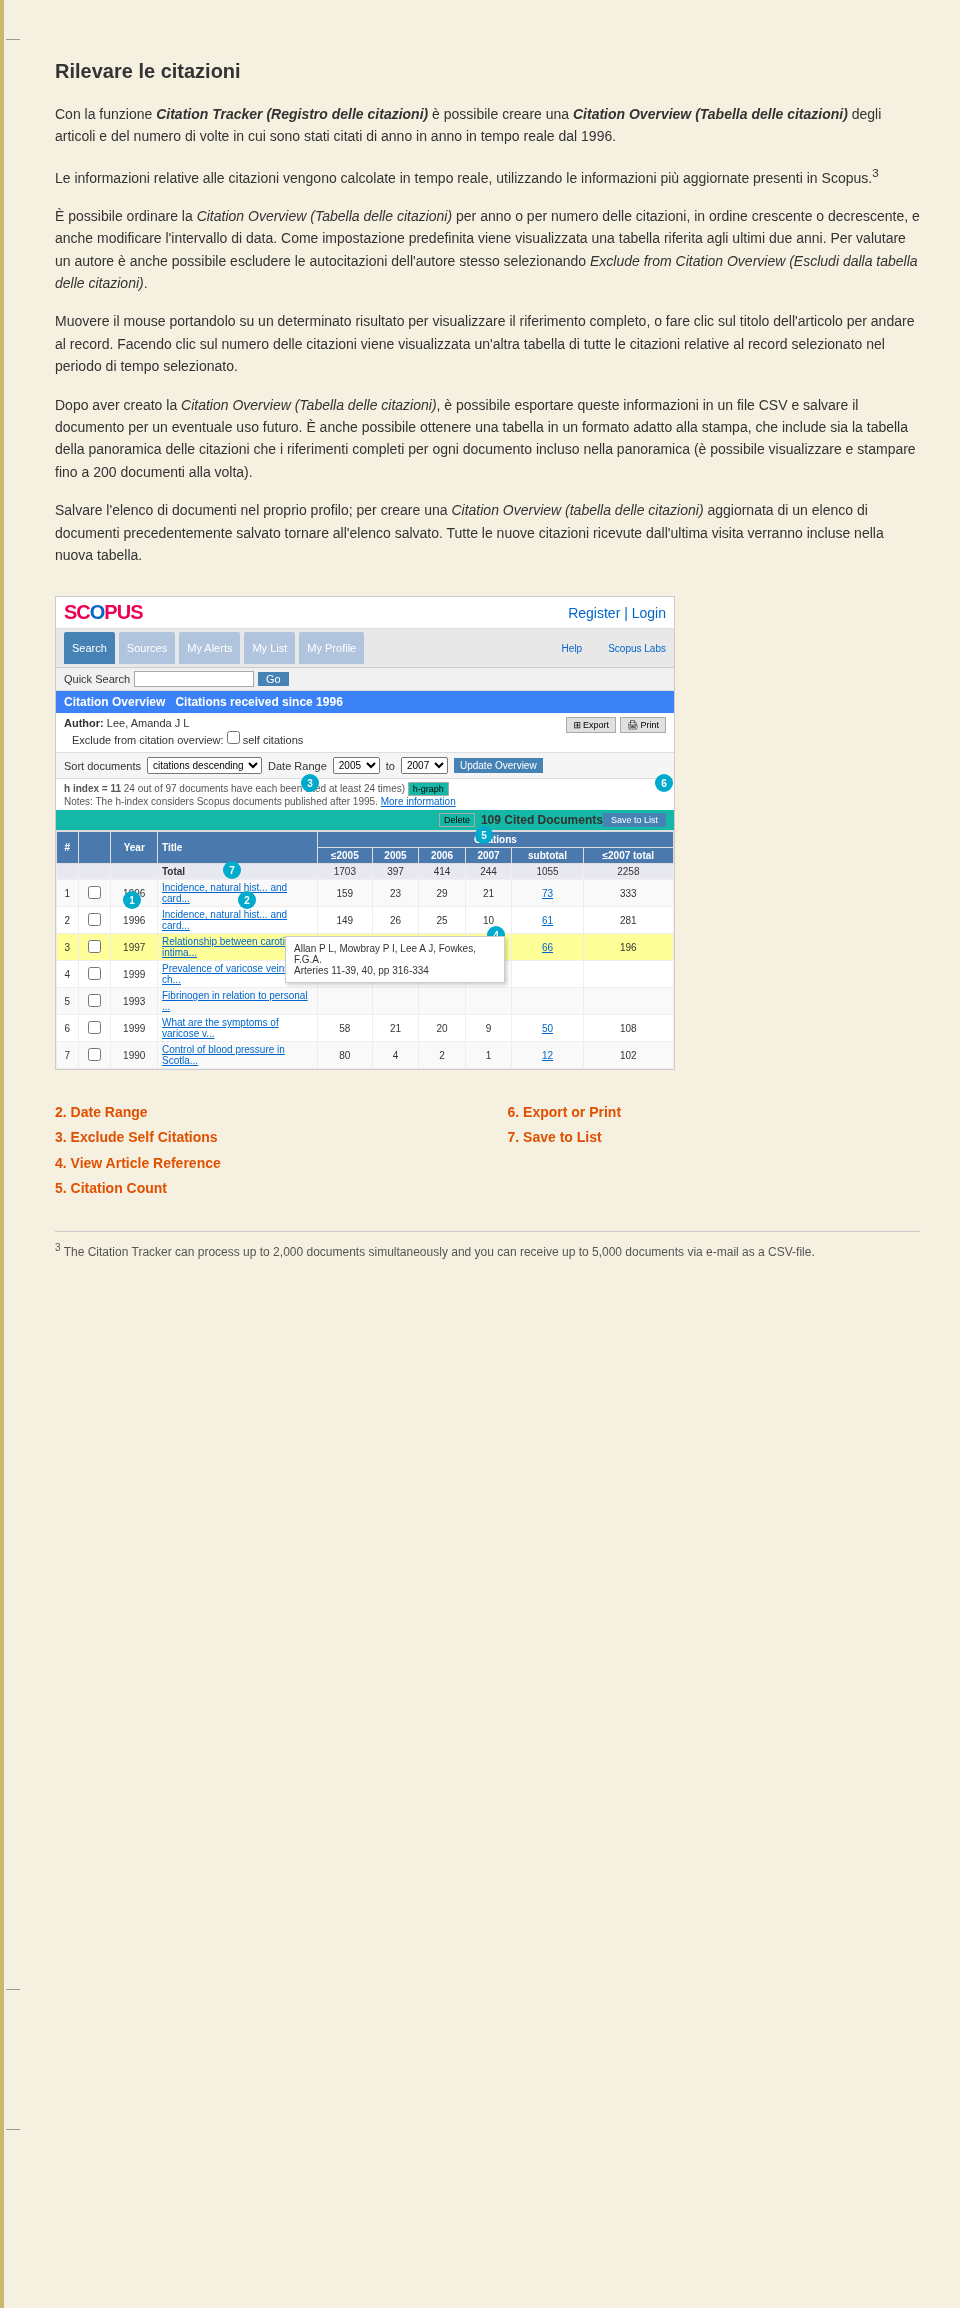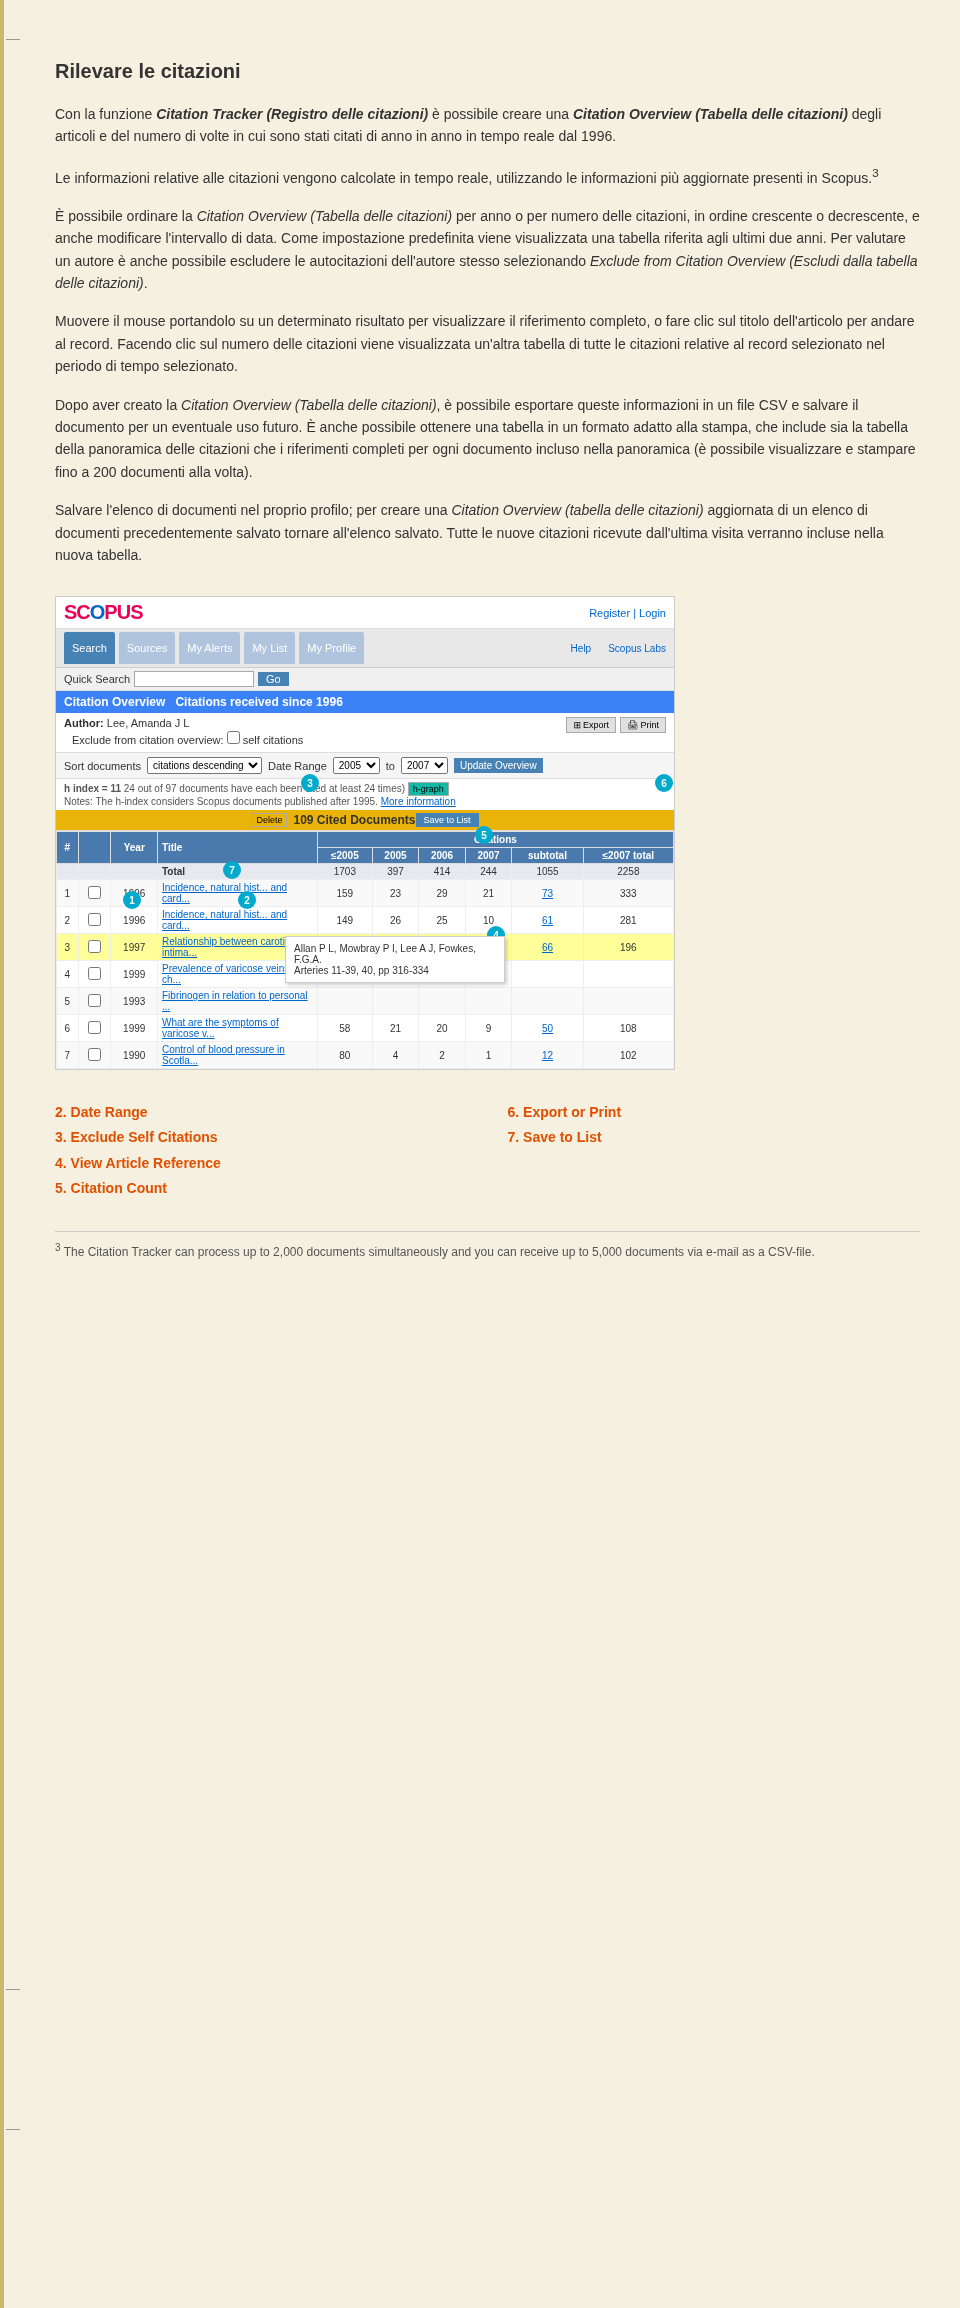--- a/index.html
+++ b/index.html
@@ -75,21 +75,21 @@
       font-size: 20px;
       font-weight: bold;
       color: #e05;
       letter-spacing: -1px;
     }
     .scopus-logo span {
       color: #0066cc;
     }
 
     .scopus-top-right {
-      font-size: 11px;
+      font-size: 14px;
       color: #0066cc;
     }
 
     .scopus-nav {
       background: #e8e8e8;
       padding: 3px 8px;
       display: flex;
       gap: 4px;
       align-items: center;
       border-bottom: 1px solid #ccc;
@@ -418,21 +418,21 @@
       </div>
 
       <div class="scopus-nav">
         <div class="nav-tab active">Search</div>
         <div class="nav-tab">Sources</div>
         <div class="nav-tab">My Alerts</div>
         <div class="nav-tab">My List</div>
         <div class="nav-tab">My Profile</div>
         <div style="flex:1"></div>
         <span style="font-size:10px; color:#0066cc;">Help</span>
-        <span style="font-size:10px; color:#0066cc; margin-left:13px;">Scopus Labs</span>
+        <span style="font-size:10px; color:#0066cc; margin-left:22px;">Scopus Labs</span>
       </div>
 
       <div class="quick-search-bar">
         <label>Quick Search</label>
         <input type="text" style="">
         <button class="go-btn">Go</button>
       </div>
 
       <div class="citation-overview-header">
         <span>Citation Overview</span>&nbsp;&nbsp;
@@ -481,21 +481,21 @@
       <div class="h-index-row">
         <strong>h index =</strong>
         <strong>11</strong>
         <span>24 out of 97 documents have each been cited at least 24 times)</span>
         <button class="h-graph-btn">h-graph</button>
         <br>
         <span>Notes: The h-index considers Scopus documents published after 1995.</span>
         <a class="blue-link">More information</a>
       </div>
 
-      <div style="padding: 3px 8px; background:#eab308; display:flex; justify-content:center; align-items:center; border-bottom:1px solid #ddd;">
+      <div style="padding: 3px 8px; background:#14b8a6; display:flex; justify-content:flex-end; align-items:center; border-bottom:1px solid #ddd;">
         <div style="display:flex; align-items:center; gap:6px;">
           <button class="delete-btn">Delete</button>
           <span style="font-size:12px; font-weight:bold;">109 Cited Documents</span>
         </div>
         <button style="background:#4682b4; color:#fff; border:none; font-size:9px; padding:2px 8px; cursor:pointer;">Save to List</button>
       </div>
 
       <div style="overflow-x:auto;">
         <table class="citations-table">
           <thead>

